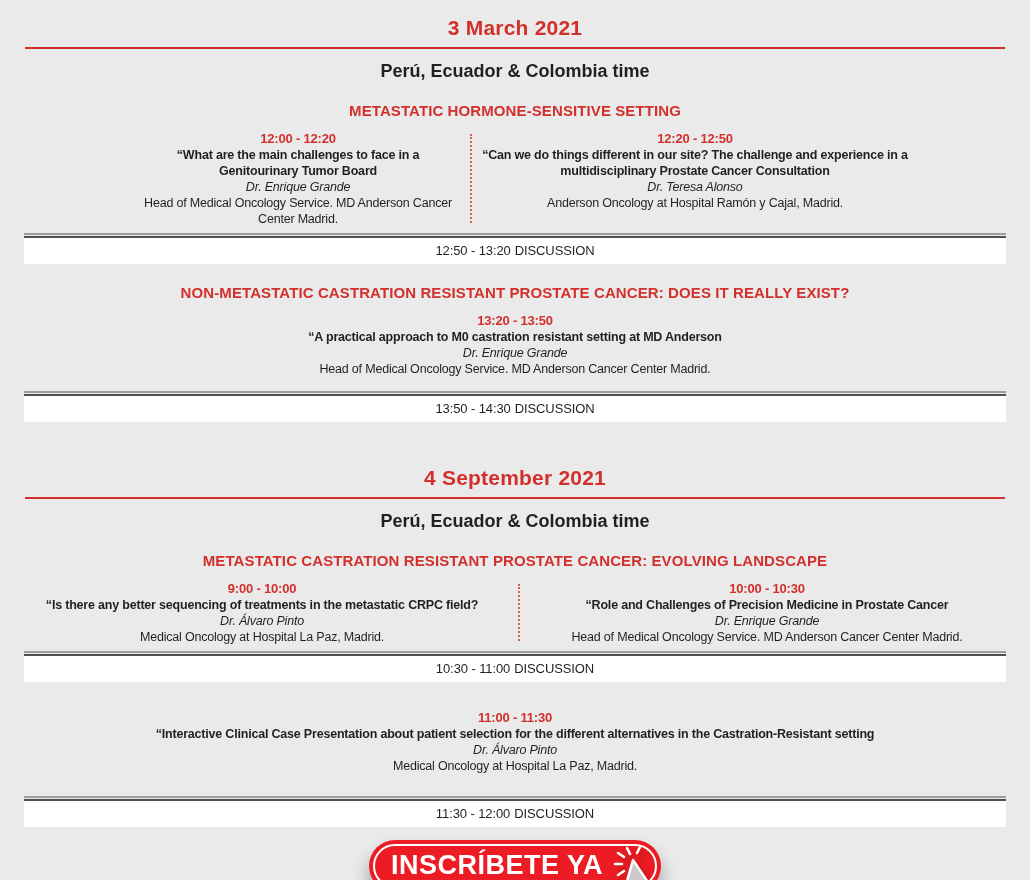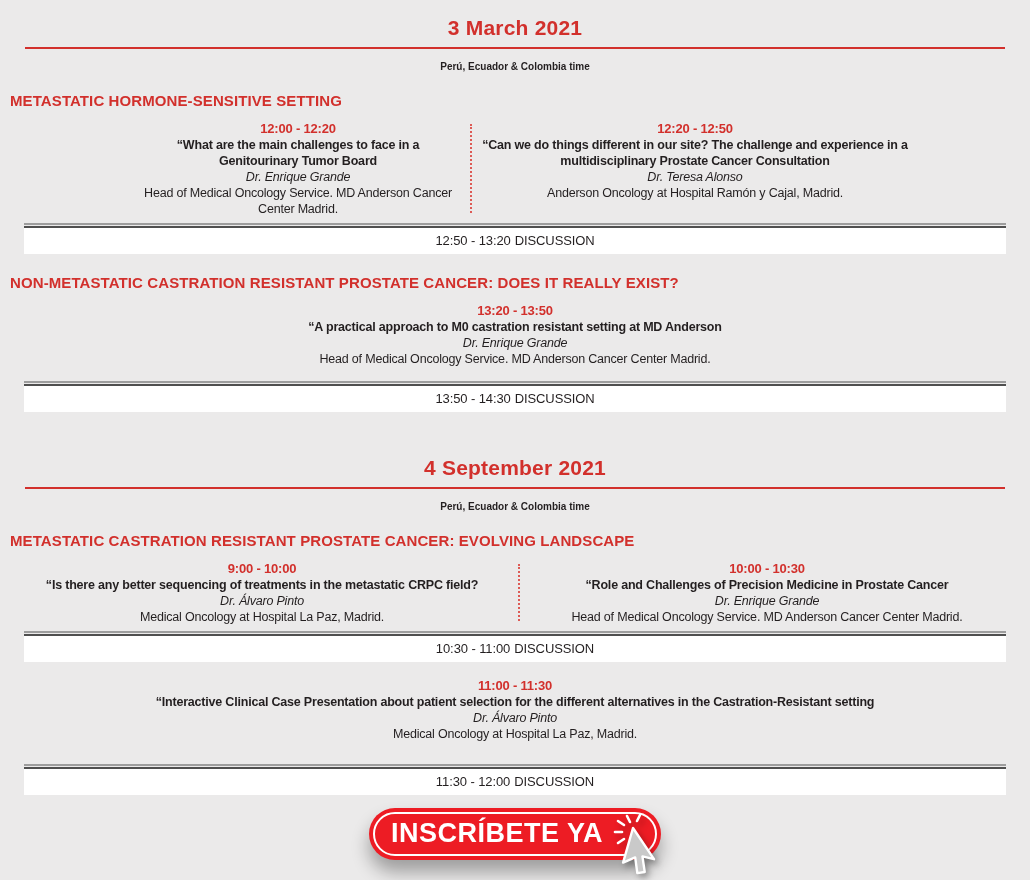--- a/index.html
+++ b/index.html
@@ -9,23 +9,23 @@
     font-family:"Liberation Sans", sans-serif;
   }
   
   .day-title {
     margin:0; padding-top:16px; text-align:center;
     color:#d2302c; font-size:21px; font-weight:bold; letter-spacing:.2px;
   }
   .day2 { margin-top:44px; }
   .day2 .day-title { padding-top:0; }
   .red-rule { border:none; border-top:2px solid #d2302c; margin:7px 25px 0; }
-  .timezone { margin-top:12px; text-align:center; font-size:10px; font-weight:bold; }
+  .timezone { margin-top:12px; text-align:center; font-size:18px; font-weight:bold; }
   .section-heading {
-    margin:20px 10px 0; text-align:left;
+    margin:20px 10px 0; text-align:center;
     color:#d2302c; font-size:15px; font-weight:bold; letter-spacing:.1px;
   }
   
   .two-col { display:flex; align-items:stretch; margin-top:12px; }
   .col { box-sizing:border-box; }
   .day1 .col-left  { width:470px; padding-left:126px; }
   .day1 .col-right { flex:1; padding-right:120px; padding-left:8px; }
   .day2 .col-left  { width:518px; padding:0 10px 0 16px; }
   .day2 .col-right { flex:1; padding:0 28px 0 12px; }
   .col-divider { width:0; border-left:2px dotted #dd5a55; margin:3px 0 4px; }
@@ -152,21 +152,21 @@
     </div>
 
     <div class="disc">
       <div class="line-a"></div>
       <div class="line-b"></div>
       <div class="disc-body">
         <span>10:30 - 11:00</span><span class="disc-label" style="margin-left: 4px;">DISCUSSION</span>
       </div>
     </div>
 
-    <div class="session wide" style="margin-top:16px">
+    <div class="session wide" style="margin-top:28px">
       <div class="time">11:00 - 11:30</div>
       <div class="s-title">“Interactive Clinical Case Presentation about patient selection for the different alternatives in the Castration-Resistant setting</div>
       <div class="speaker">Dr. Álvaro Pinto</div>
       <div class="affil">Medical Oncology at Hospital La Paz, Madrid.</div>
     </div>
 
     <div class="disc gap-xl">
       <div class="line-a"></div>
       <div class="line-b"></div>
       <div class="disc-body">

